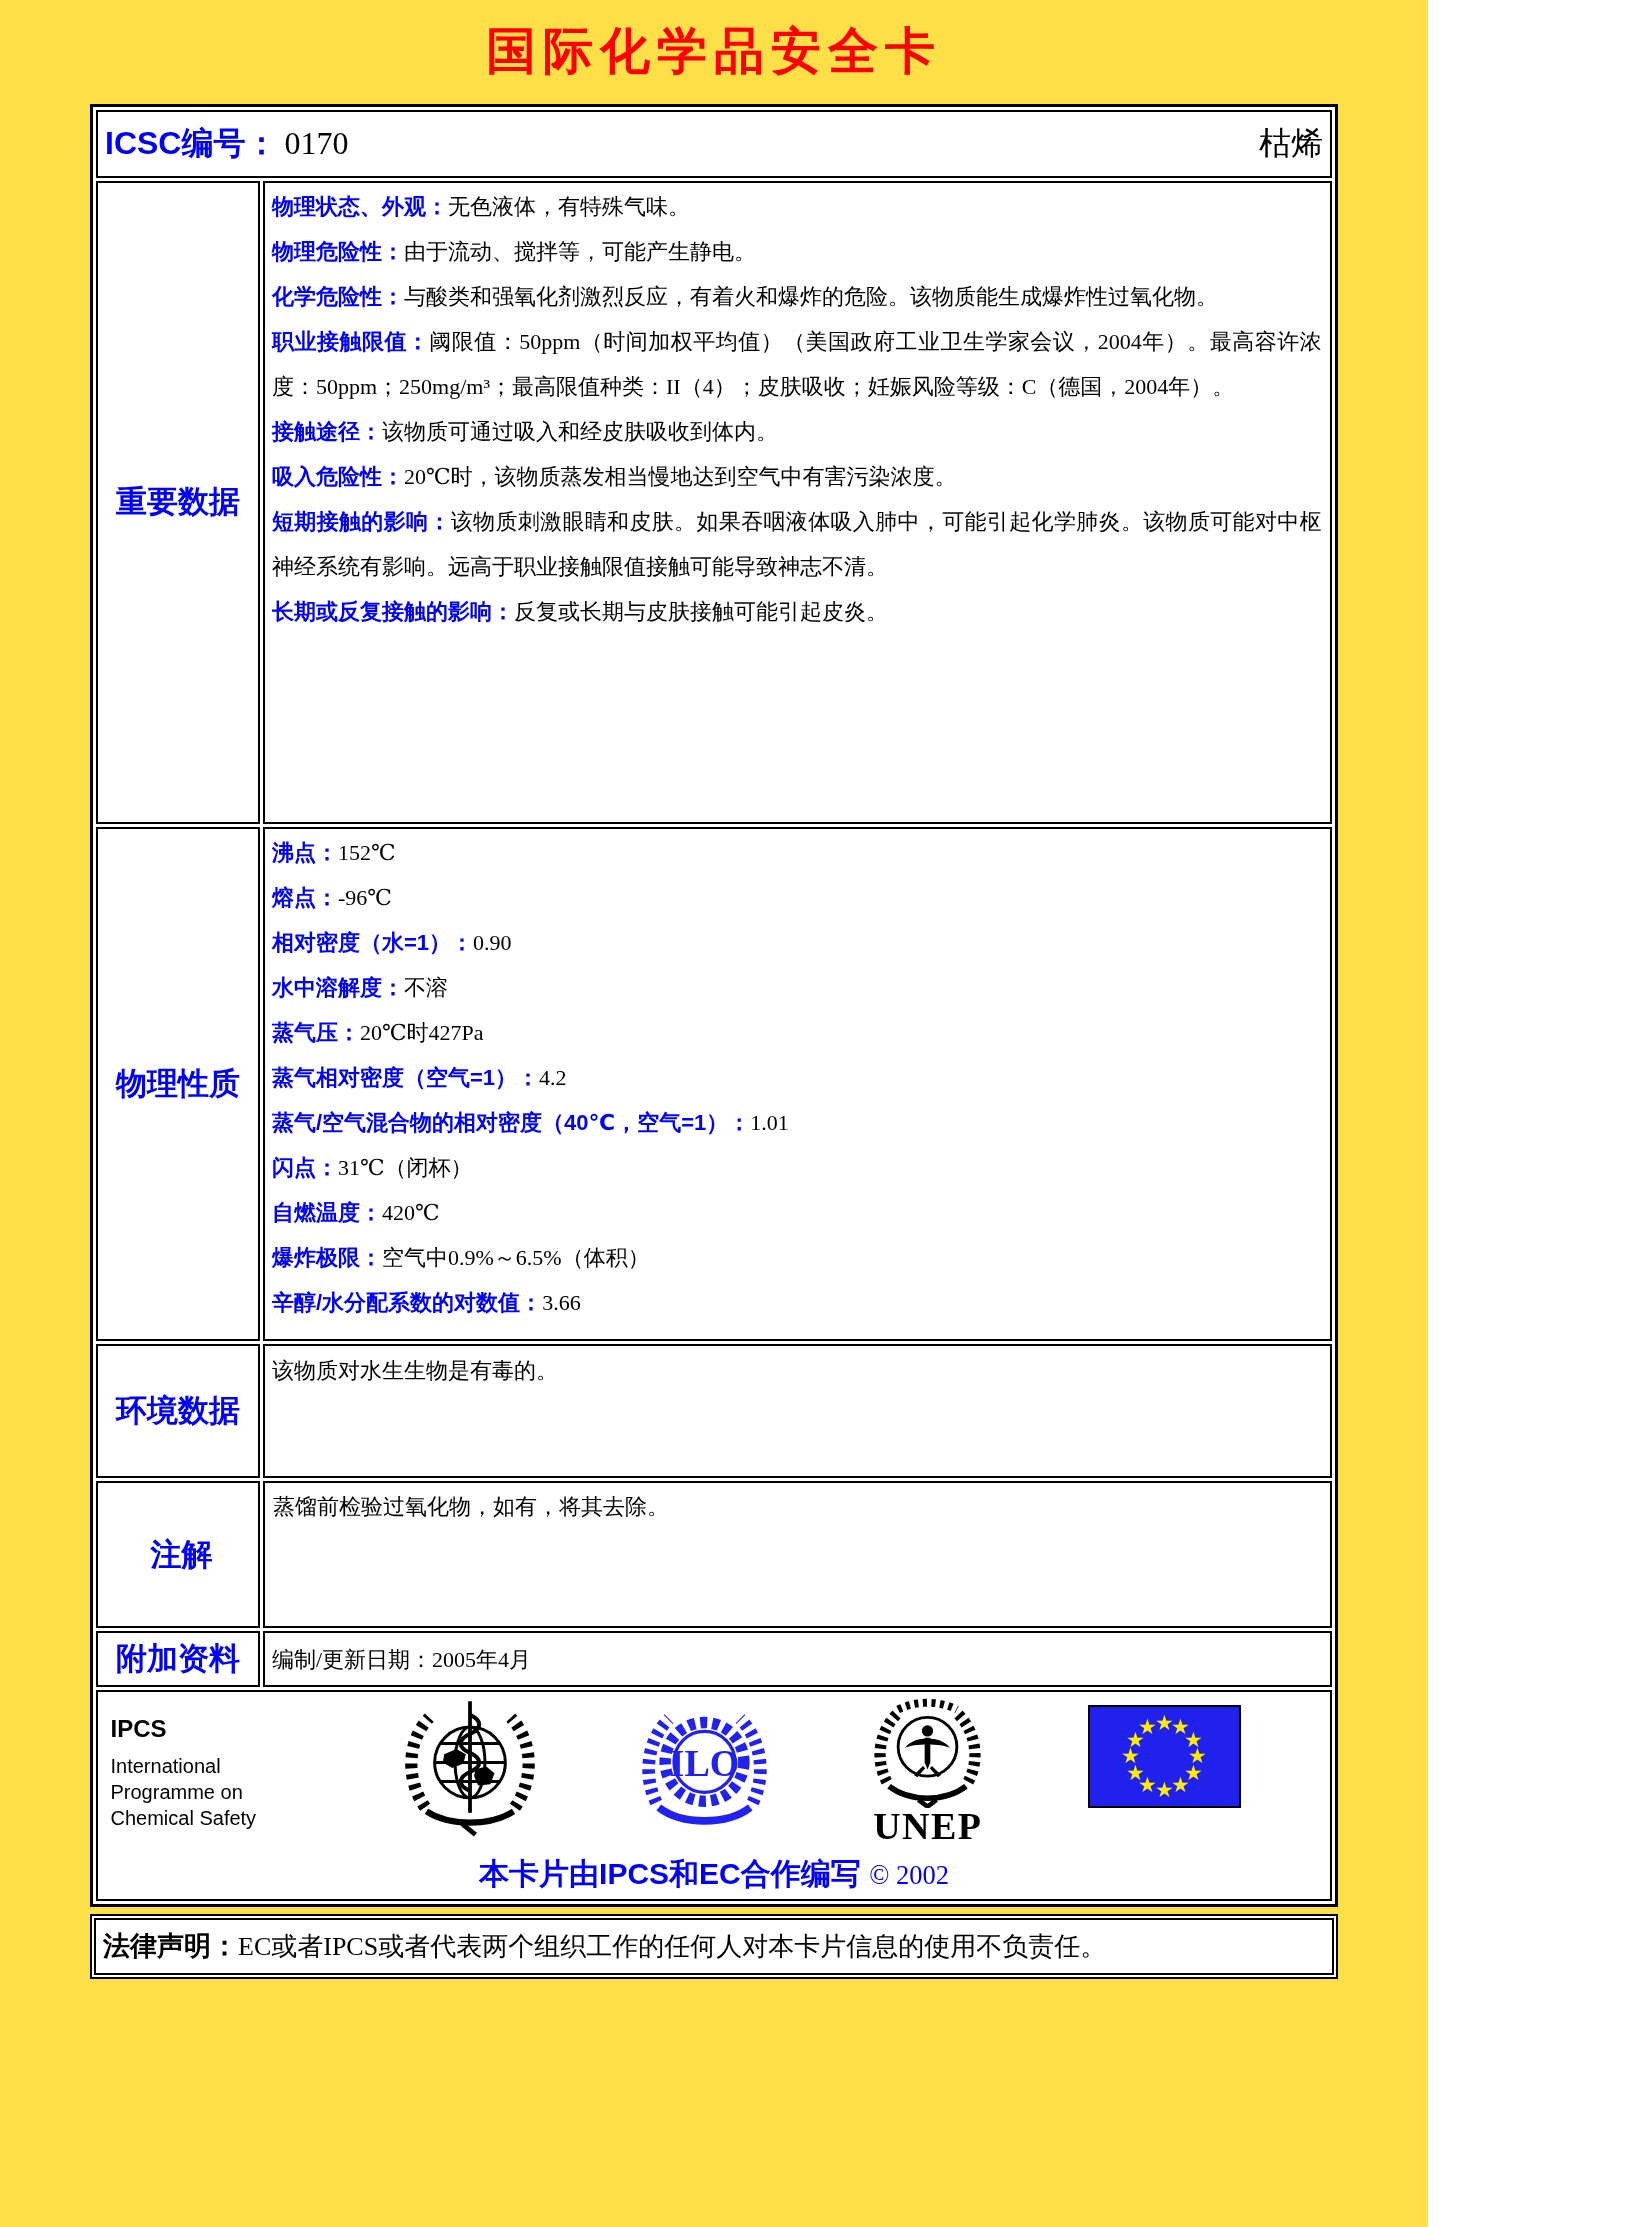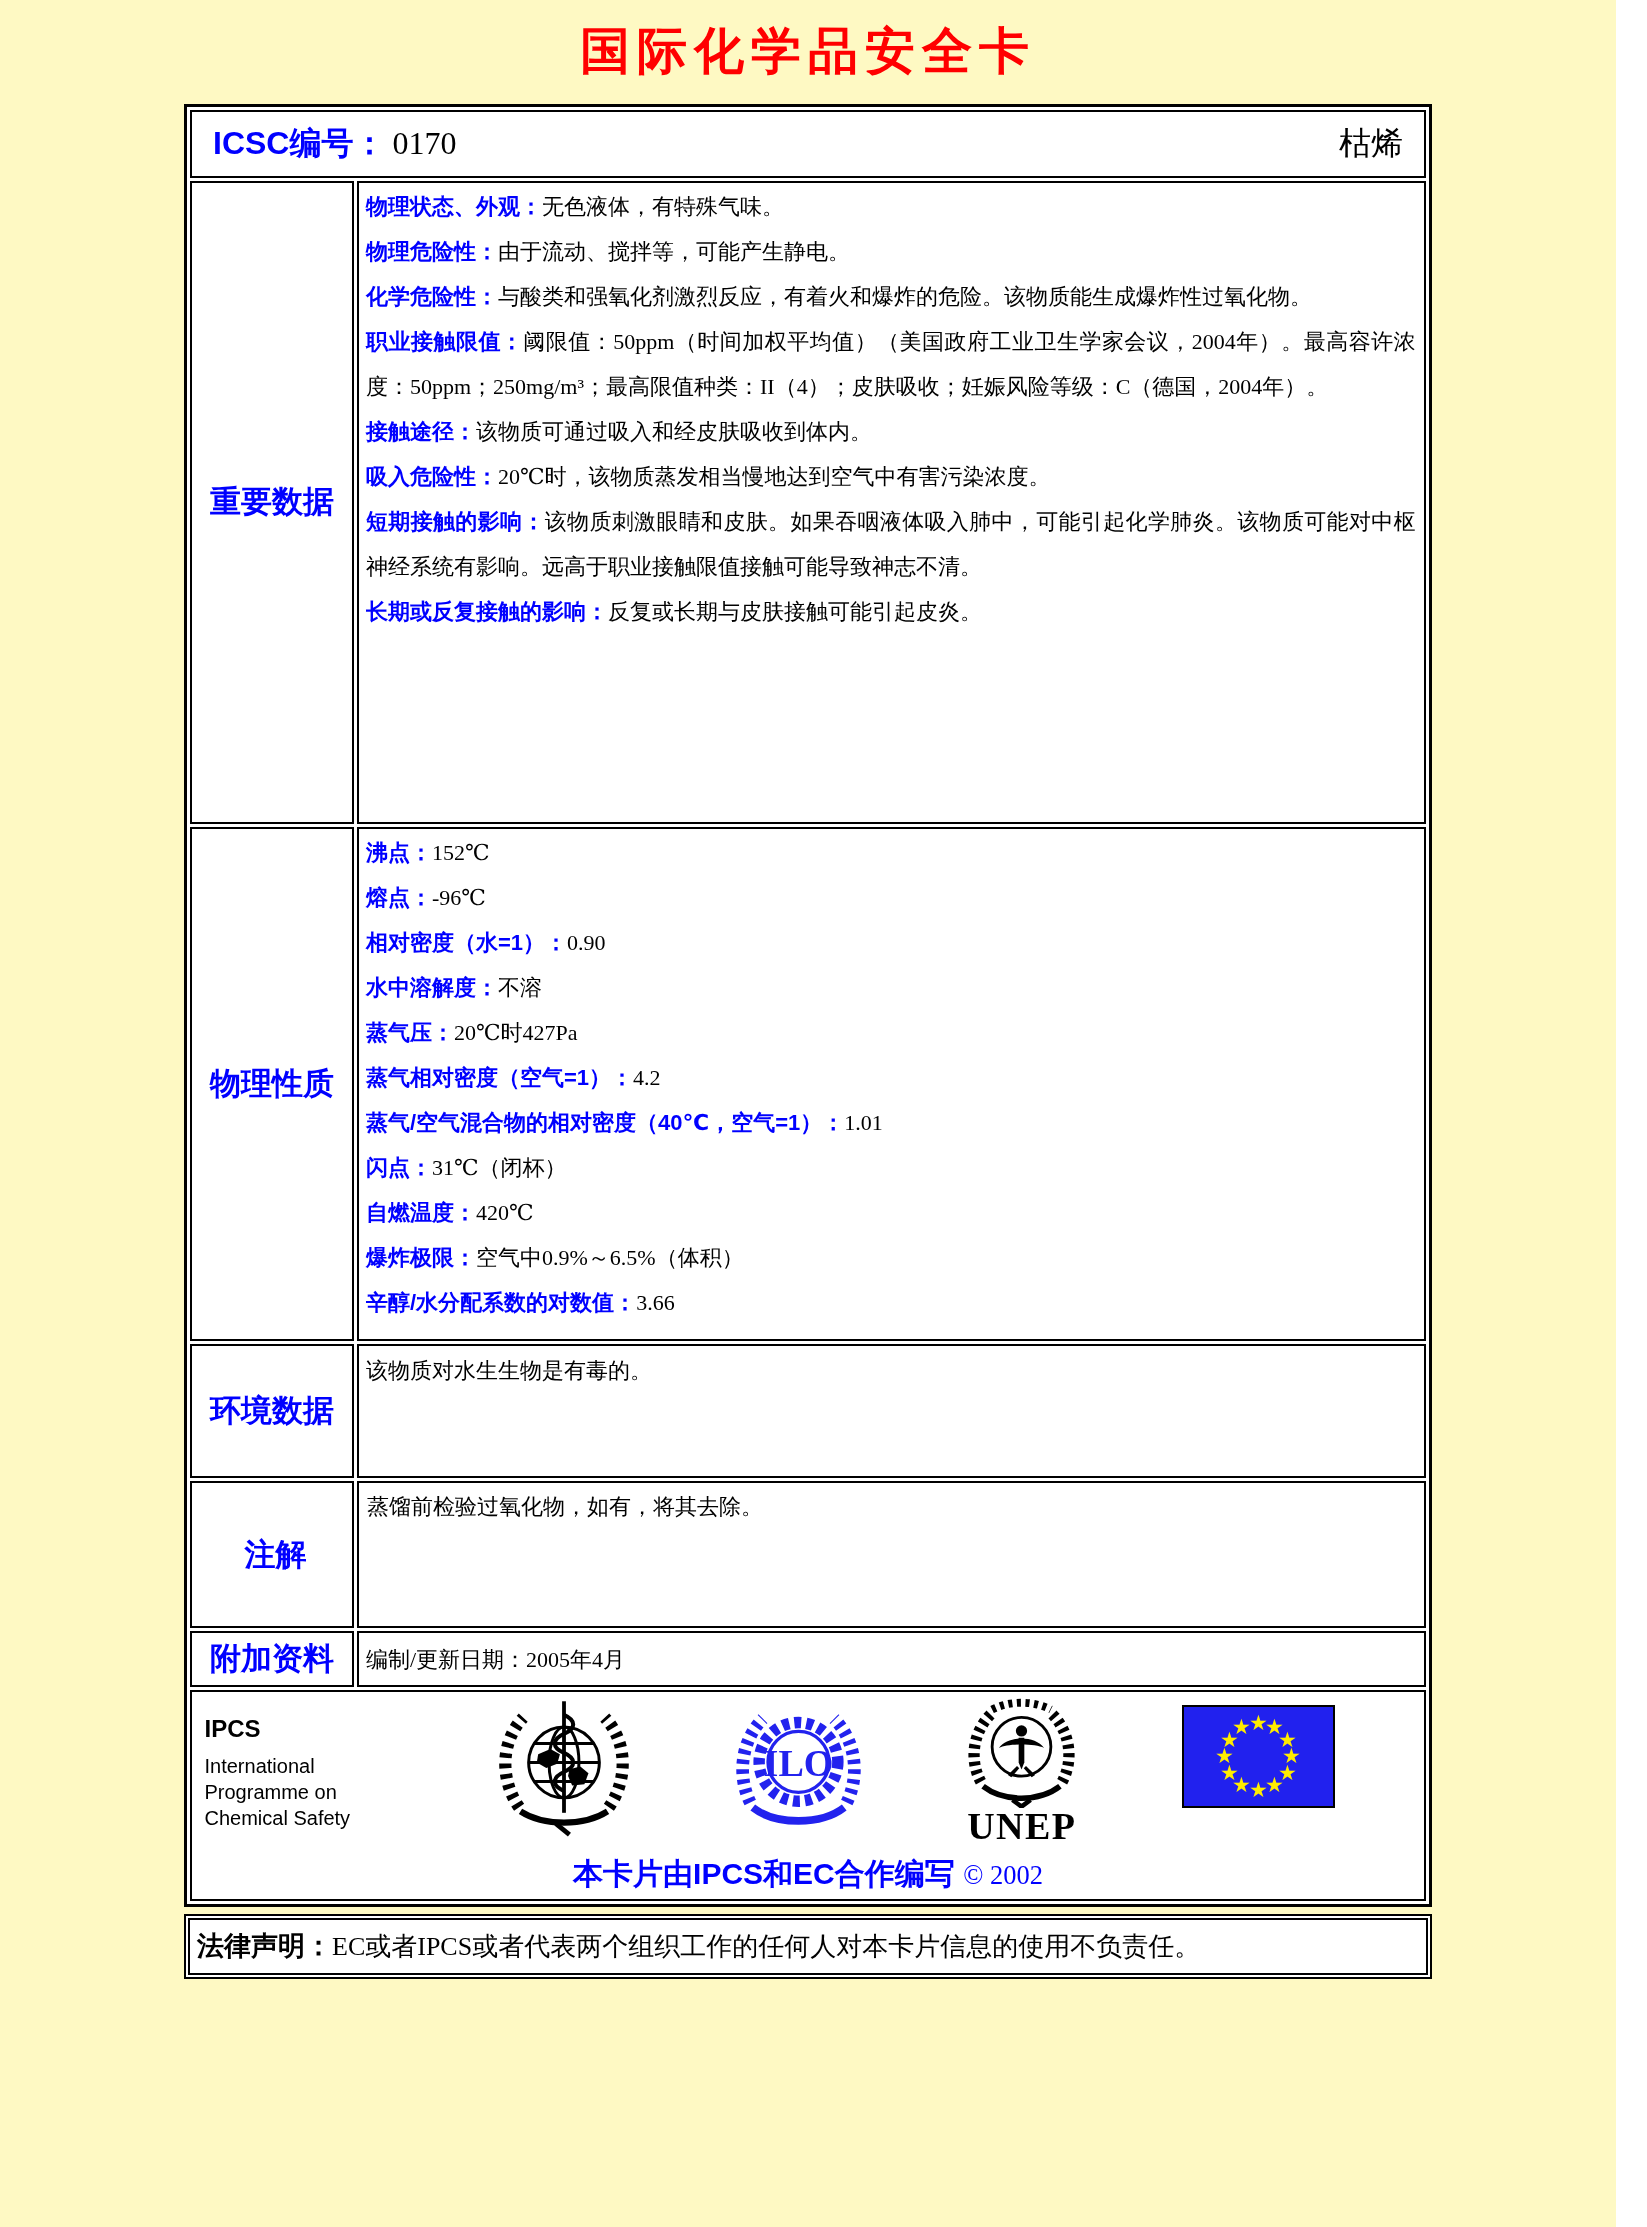--- a/index.html
+++ b/index.html
@@ -1,19 +1,19 @@
 <!DOCTYPE html>
 <html style="font-size:11px"><head>
 <meta charset="utf-8">
 <style>
   html,body{margin:0;padding:0;background:#ffffff;}
   .page{
     position:relative;
-    width:1616px;height:2227px;
-    background:#fef9c3;
+    width:1428px;height:2227px;
+    background:#fde047;
     font-family:"Liberation Serif","DejaVu Serif",serif;
     color:#000000;
     overflow:hidden;
   }
   .serif{font-family:"Liberation Serif","DejaVu Serif",serif;}
 
   
   .page-title{
     margin:0;
     padding-top:18px;
@@ -33,21 +33,21 @@
     border:3.5px solid #000;
     border-collapse:separate;
     border-spacing:3.5px;
     table-layout:fixed;
     background:#fff;
   }
   col.c-label{width:164px;}
   td.cell{border:2.1px solid #000;background:#fff;overflow:hidden;}
 
   
-  td.icsc-cell{height:64px;vertical-align:middle;padding:0 21px;margin-top:29px;}
+  td.icsc-cell{height:64px;vertical-align:middle;padding:0 7px;margin-top:29px;}
   .icsc-flex{display:flex;justify-content:space-between;align-items:center;font-size:32px;}
   .icsc-label{color:#0000ff;font-weight:bold;font-family:"Liberation Sans","DejaVu Sans",sans-serif;}
   .icsc-number{font-size:32px;padding-left:7px;}
   .chem-name{font-size:32px;}
 
   
   td.label-cell{
     color:#0000ff;
     font-family:"Liberation Sans","DejaVu Sans",sans-serif;
     font-weight:bold;

